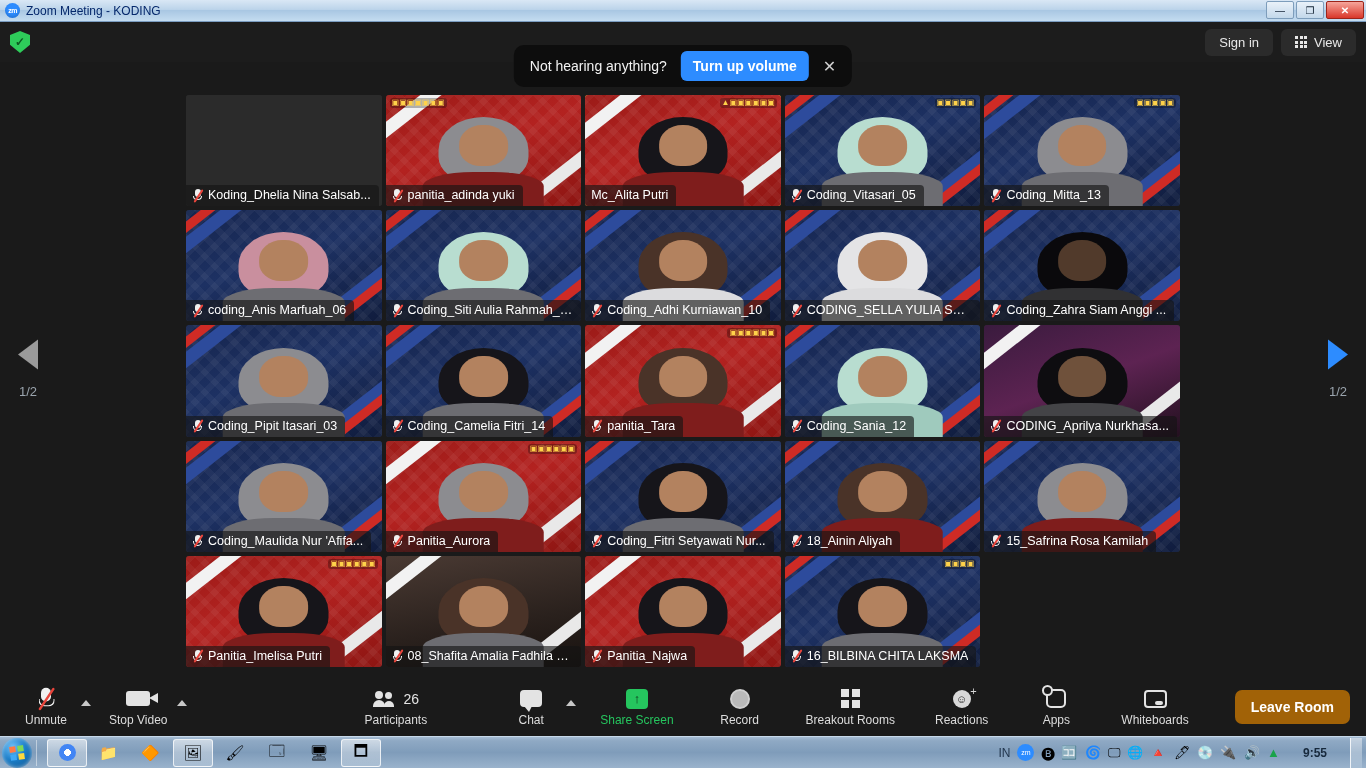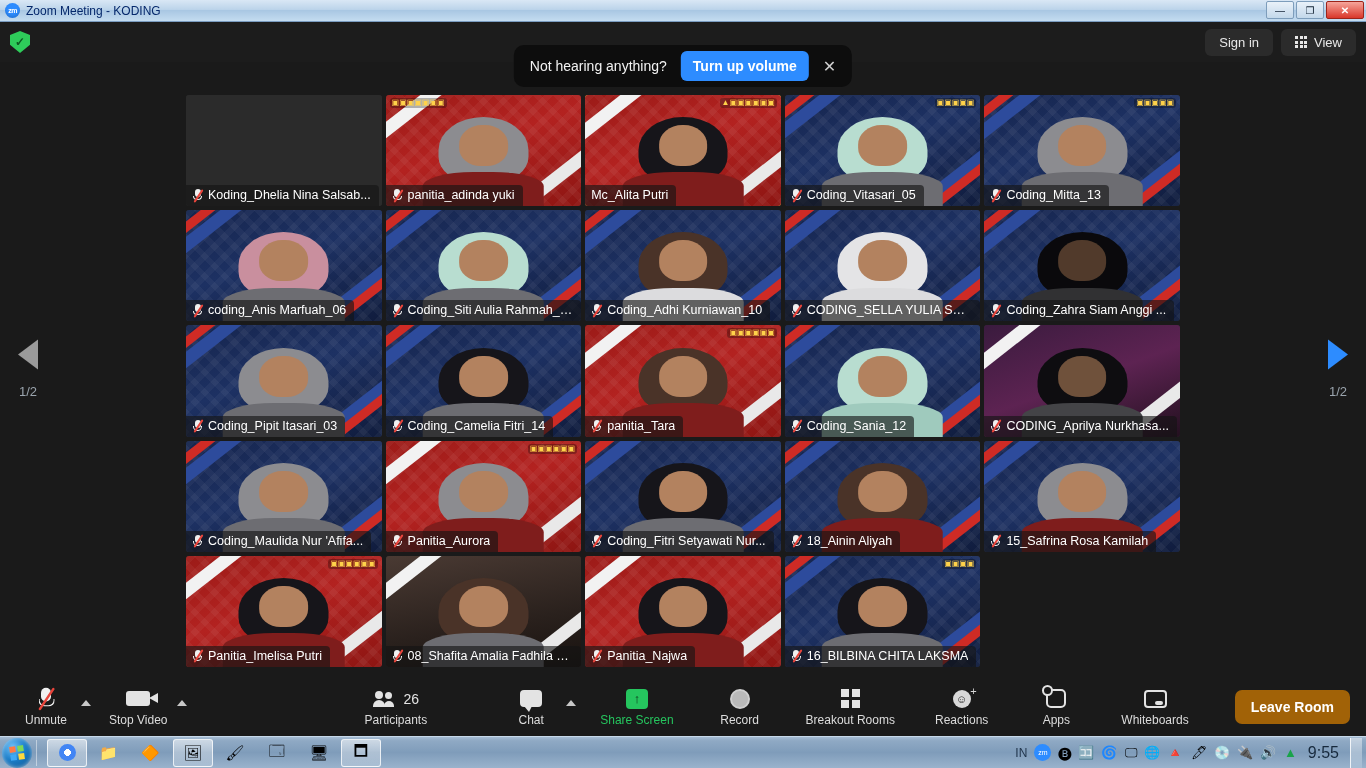--- a/index.html
+++ b/index.html
@@ -304,21 +304,21 @@
   .taskicons { display: flex; align-items: center; gap: 2px; margin-left: 6px; }
   .tbtn {
     width: 40px; height: 28px; border-radius: 3px;
     display: flex; align-items: center; justify-content: center;
     font-size: 15px;
   }
   .tbtn.open { background: linear-gradient(to bottom, rgba(255,255,255,0.55), rgba(255,255,255,0.18)); border: 1px solid rgba(255,255,255,0.75); }
   .tray { margin-left: auto; display: flex; align-items: center; gap: 7px; padding-right: 4px; }
   .tray .lang { color: #22364d; font-size: 12px; }
   .tray .ti { font-size: 13px; }
-  .clock { color: #17293c; font-size: 16px; margin: 0 4px; }
+  .clock { color: #17293c; font-size: 12px; margin: 0 16px; font-weight: bold; }
   .showdesk { width: 12px; height: 30px; background: linear-gradient(to bottom, rgba(255,255,255,0.45), rgba(180,200,220,0.5)); border-left: 1px solid rgba(255,255,255,0.8); }
   .ic-circle { width: 17px; height: 17px; border-radius: 50%; display:flex; align-items:center; justify-content:center; font-size:8px; color:#fff; }
 </style>
 </head>
 <body>
 
 <div id="titlebar">
   <div class="zoomlogo">zm</div>
   <div class="title">Zoom Meeting - KODING</div>
   <div class="winbtns">

